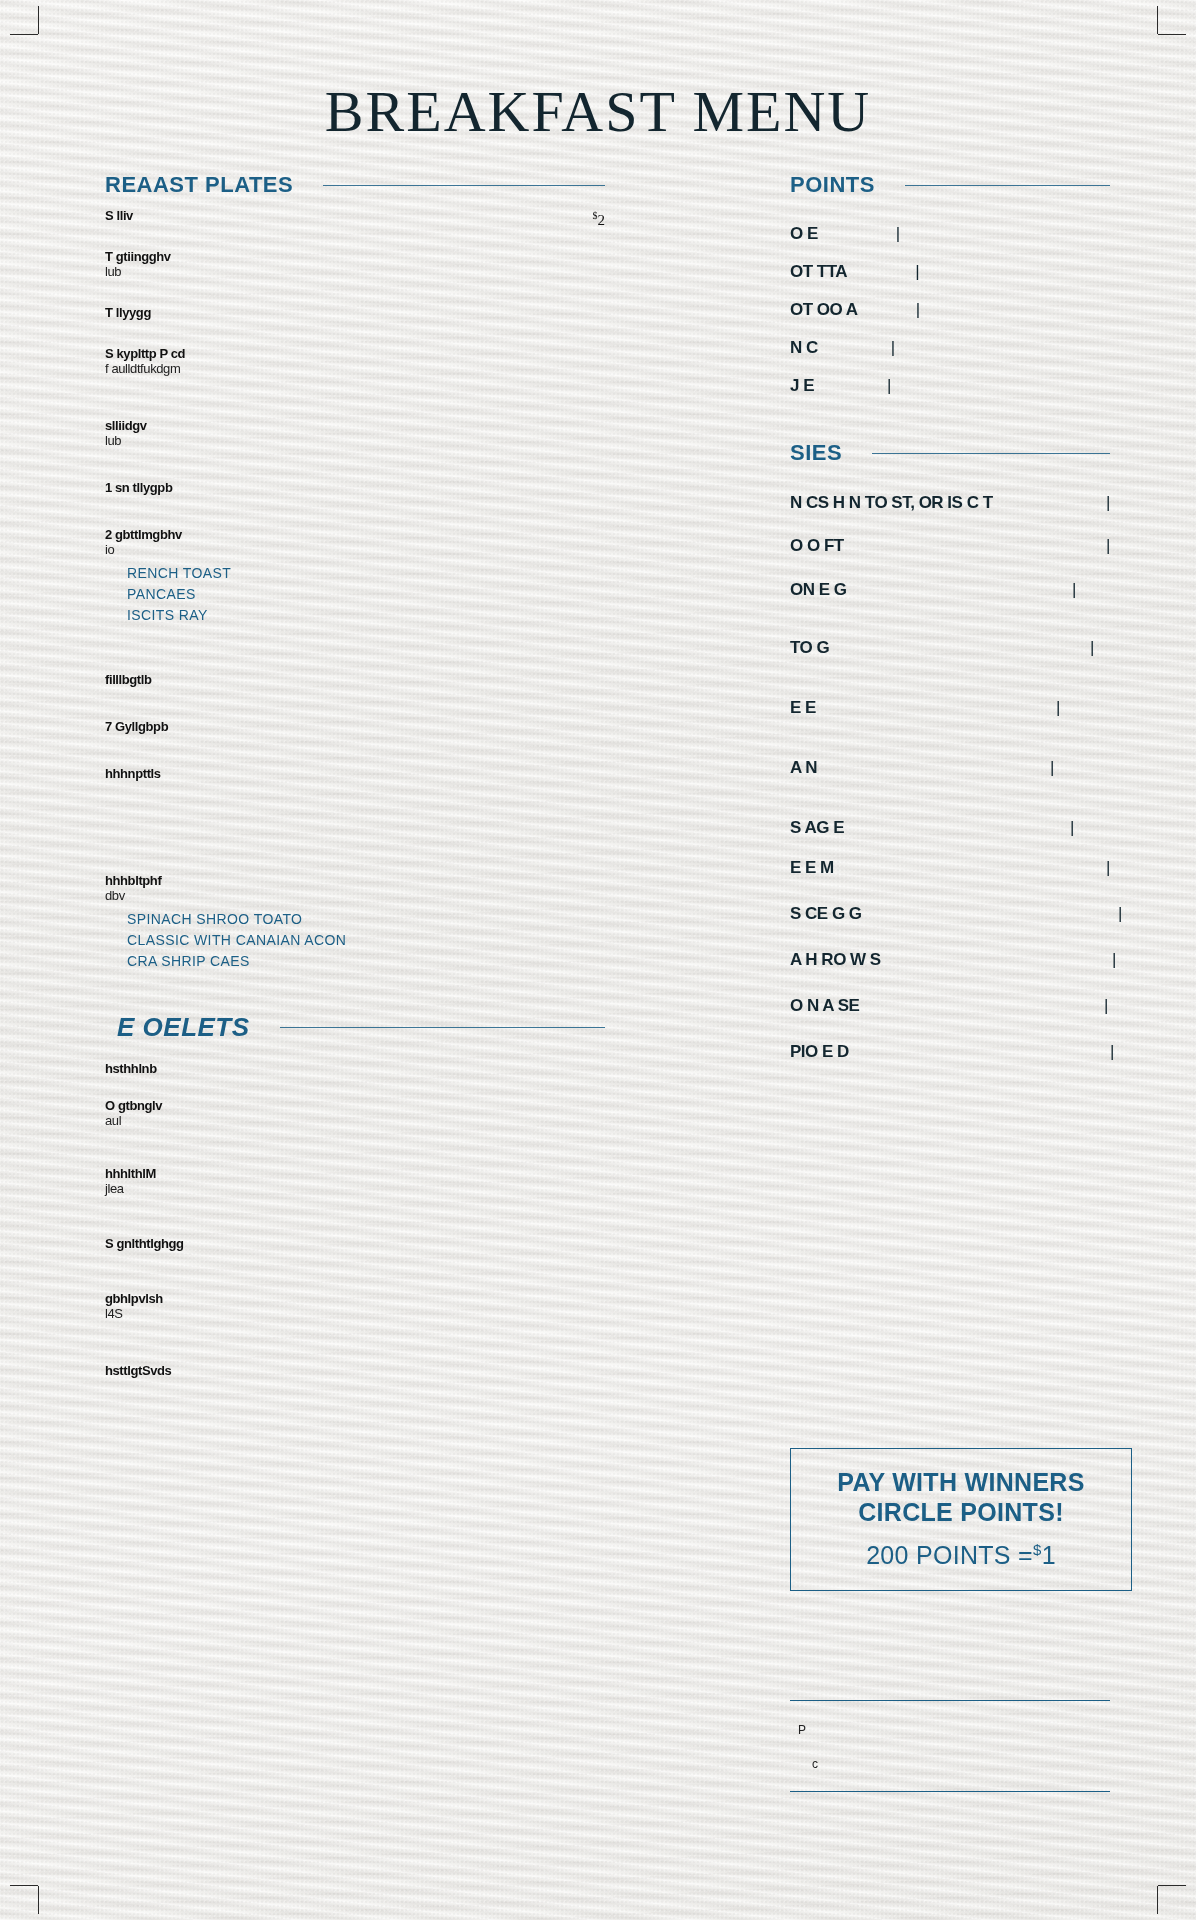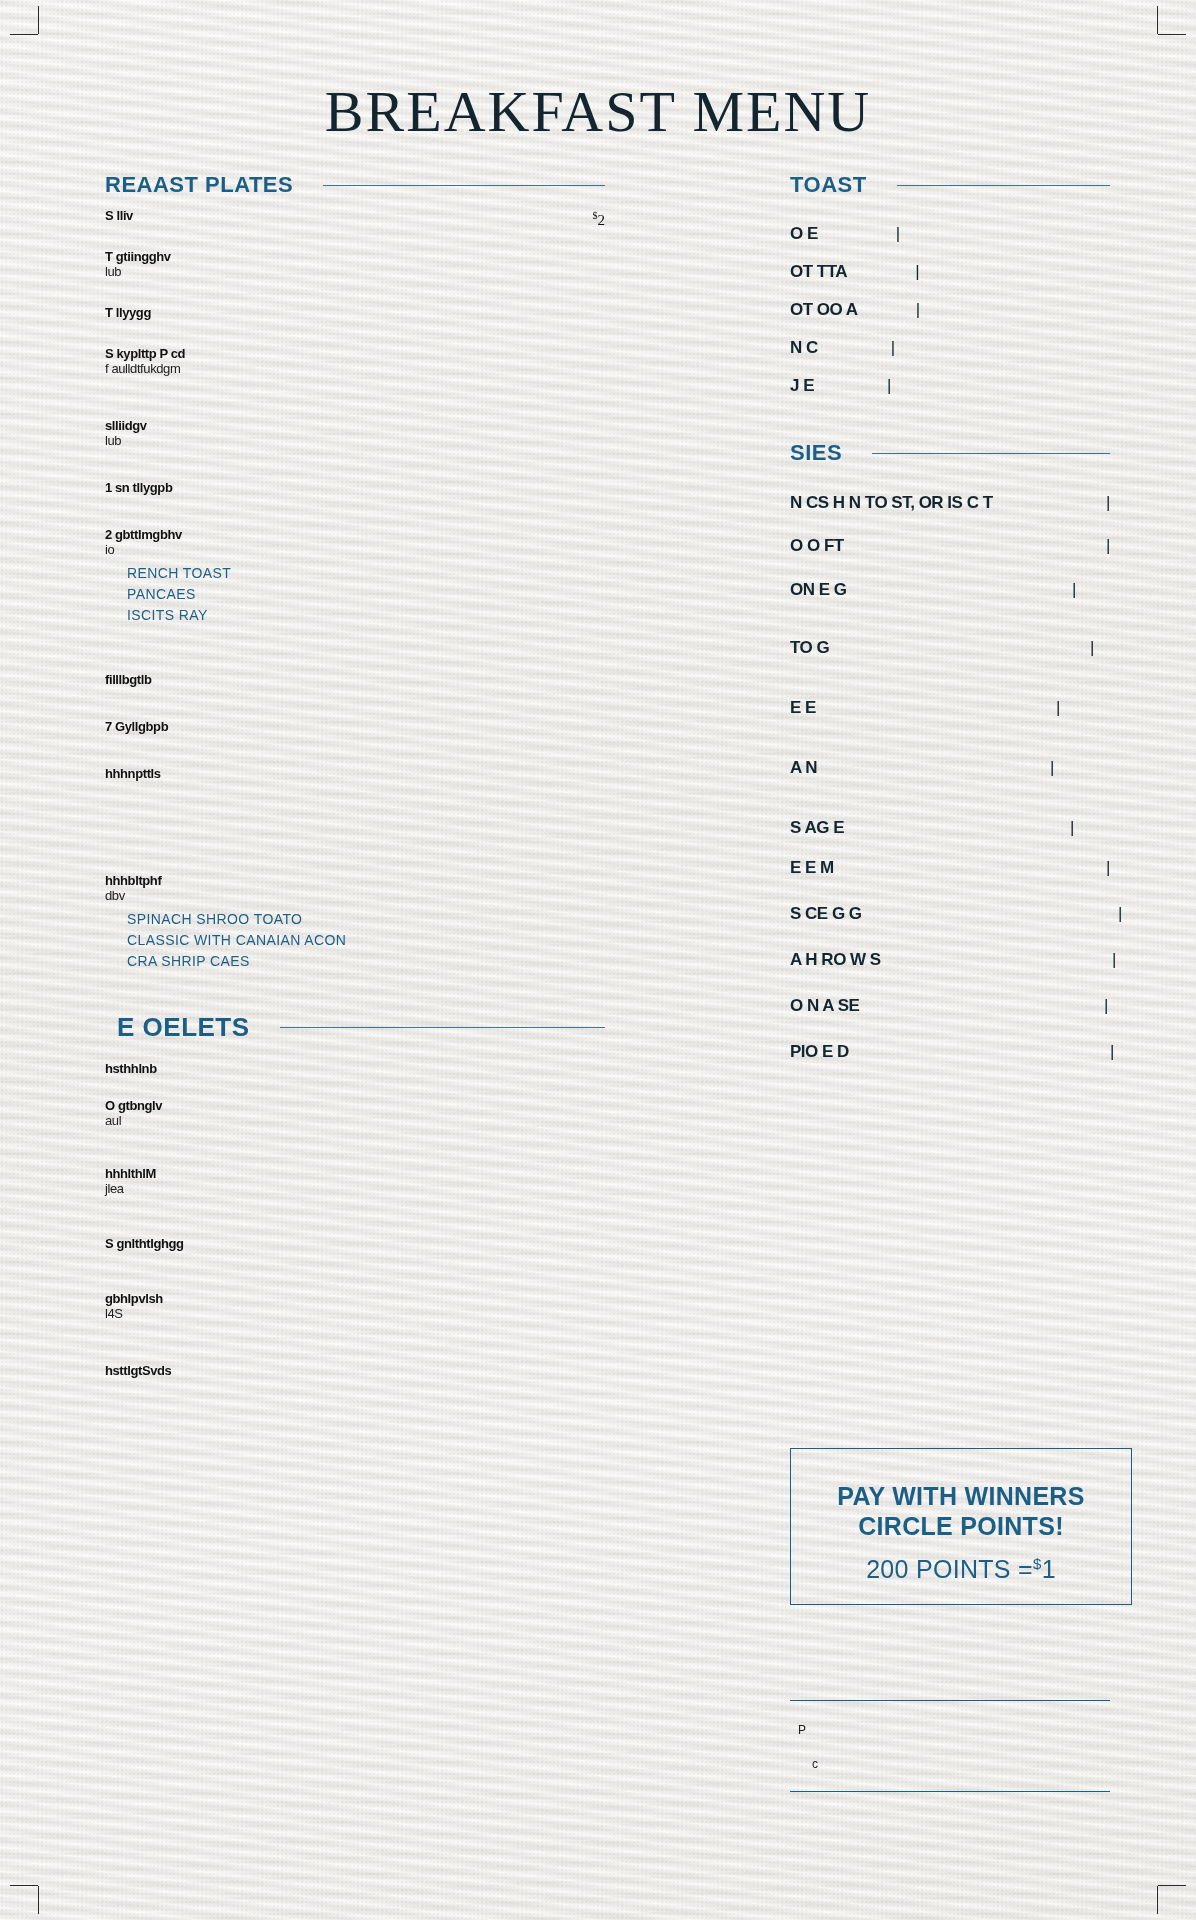--- a/index.html
+++ b/index.html
@@ -95,34 +95,34 @@
   }
   .r-item .rn{font-weight:600;}
   .r-item .rp{margin-left:auto;padding-left:18px;}
 
   .sec2{margin-top:44px;}
 
   .promo{
     position:absolute;left:790px;top:1448px;width:320px;
     border:1px solid #1c5f86;
     text-align:center;
-    padding:32px 10px 20px;
+    padding:18px 10px 20px;
     color:#1c5f86;
   }
   .promo .l1{font-size:25px;font-weight:700;line-height:30px;letter-spacing:.3px;}
   .promo .l2{font-size:25px;margin-top:14px;letter-spacing:.3px;}
   .promo .l2 sup{font-size:15px;vertical-align:super;}
 
   .foot{position:absolute;left:790px;top:1700px;width:320px;}
   .foot .line{height:1px;background:#1c5f86;margin:0 0 22px 0;}
   .foot .fl{font-size:12px;color:#222;margin:0 0 20px 8px;filter:blur(0.3px);}
   .foot .fl.i{margin-left:22px;}
   .foot .line.b{margin-top:14px;}
 
-  .omelets-head{margin-top:40px;}
+  .omelets-head{margin-top:40px;font-style:italic;}
 </style>
 </head>
 <body>
 
 <div class="sheet">
   <div class="paper"></div>
   <div class="grain"></div>
 
   <div class="crop v" style="left:38px;top:6px;"></div>
   <div class="crop h" style="left:10px;top:34px;"></div>
@@ -225,21 +225,21 @@
       <div class="nm">gbhlpvlsh</div>
       <div class="ds">l4S</div>
     </div>
     <div class="item" style="margin-top:42px">
       <div class="nm">hsttlgtSvds</div>
     </div>
   </div>
 
   <div class="col-right">
     <div class="sec-head">
-      <span>TOAST</span>
+      <span>POINTS</span>
       <span class="rule"></span>
     </div>
 
     <div style="margin-top:26px">
       <div class="r-item">
         <span class="rn">O E</span>
         <span class="rp" style="margin-left:60px">|</span>
       </div>
       <div class="r-item">
         <span class="rn">OT TTA</span>

